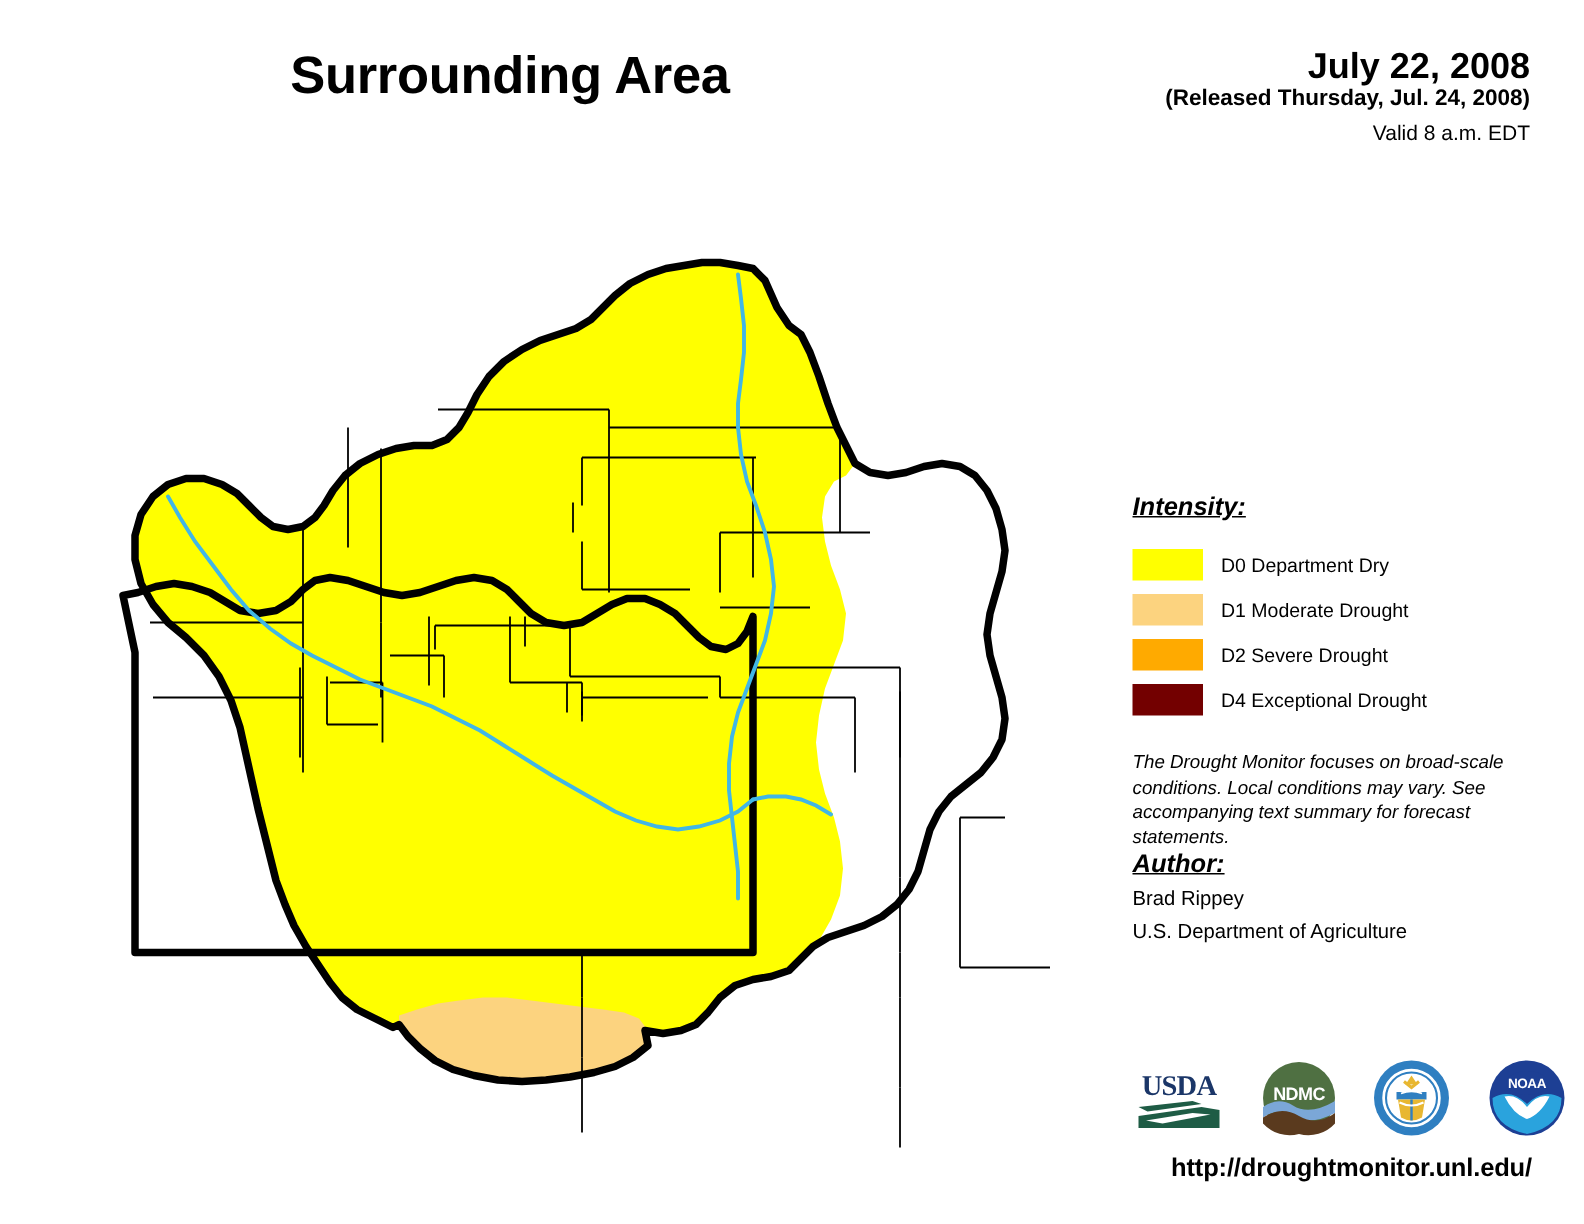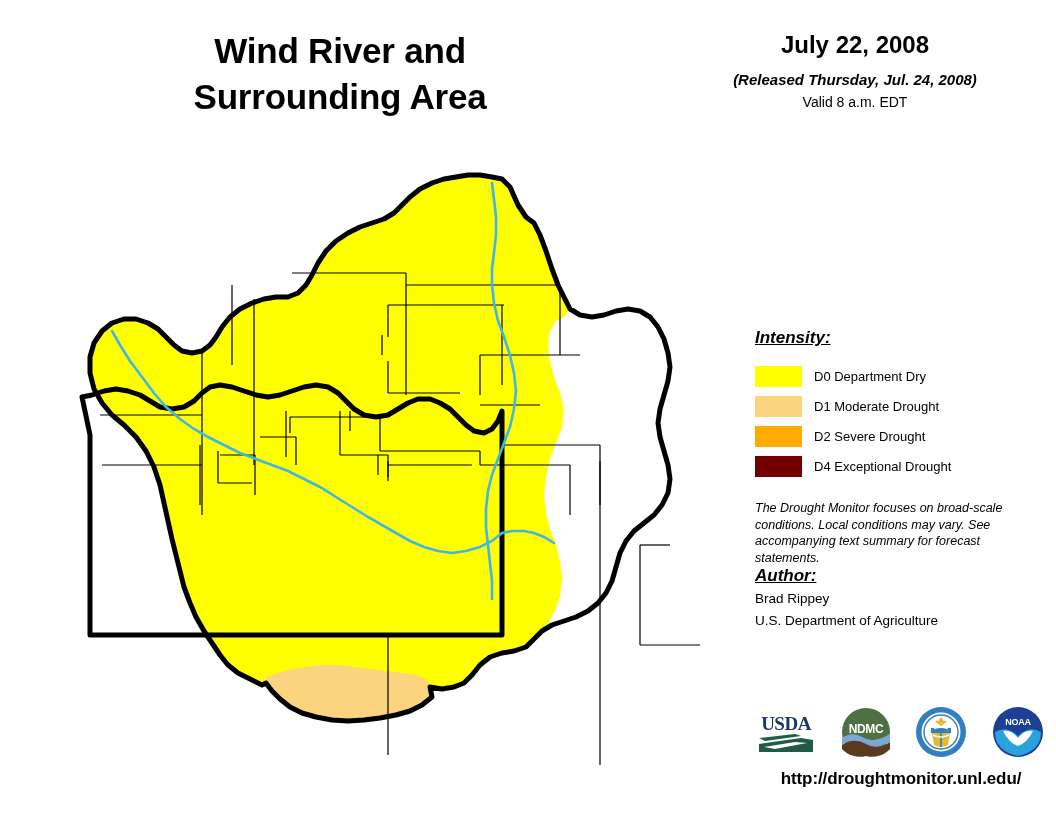--- a/index.html
+++ b/index.html
@@ -38,32 +38,31 @@
     font-weight: bold;
     line-height: 1.32;
     letter-spacing: -0.2px;
   }
 
   #date-block {
     position: absolute;
     left: 690px;
     top: 32px;
     width: 330px;
-    text-align: center;
+    text-align: right;
   }
   #valid-date {
     font-size: 24px;
     font-weight: bold;
     line-height: 1.1;
   }
   #released-date {
     font-size: 15px;
     font-weight: bold;
-    font-style: italic;
-    margin-top: 14px;
+    margin-top: 0;
     line-height: 1.1;
   }
   #valid-time {
     font-size: 14px;
     margin-top: 6px;
     line-height: 1.1;
   }
 
   
   #map-area {
@@ -148,21 +147,20 @@
     text-align: center;
     font-size: 17px;
     font-weight: bold;
     letter-spacing: -0.1px;
   }
 </style>
 </head>
 <body>
 
 <div id="title-block">
-  <div id="region-title-1">Wind River and</div>
   <div id="region-title-2">Surrounding Area</div>
 </div>
 
 <div id="date-block">
   <div id="valid-date">July 22, 2008</div>
   <div id="released-date">(Released Thursday, Jul. 24, 2008)</div>
   <div id="valid-time">Valid 8 a.m. EDT</div>
 </div>
 
 <div id="map-area">

